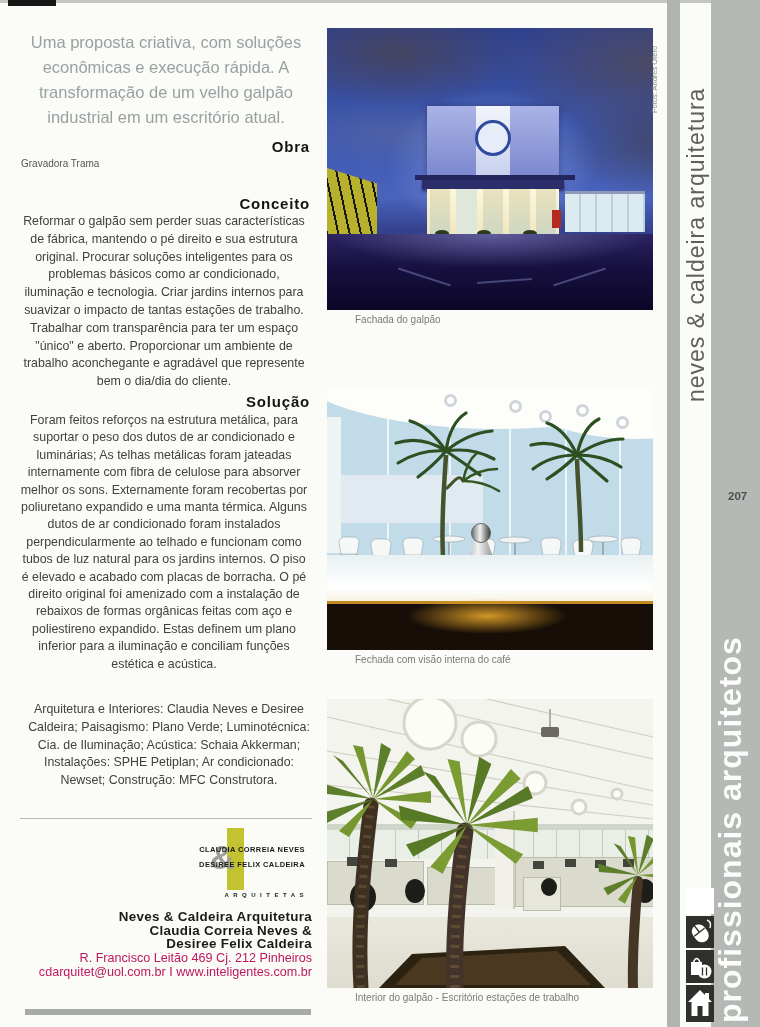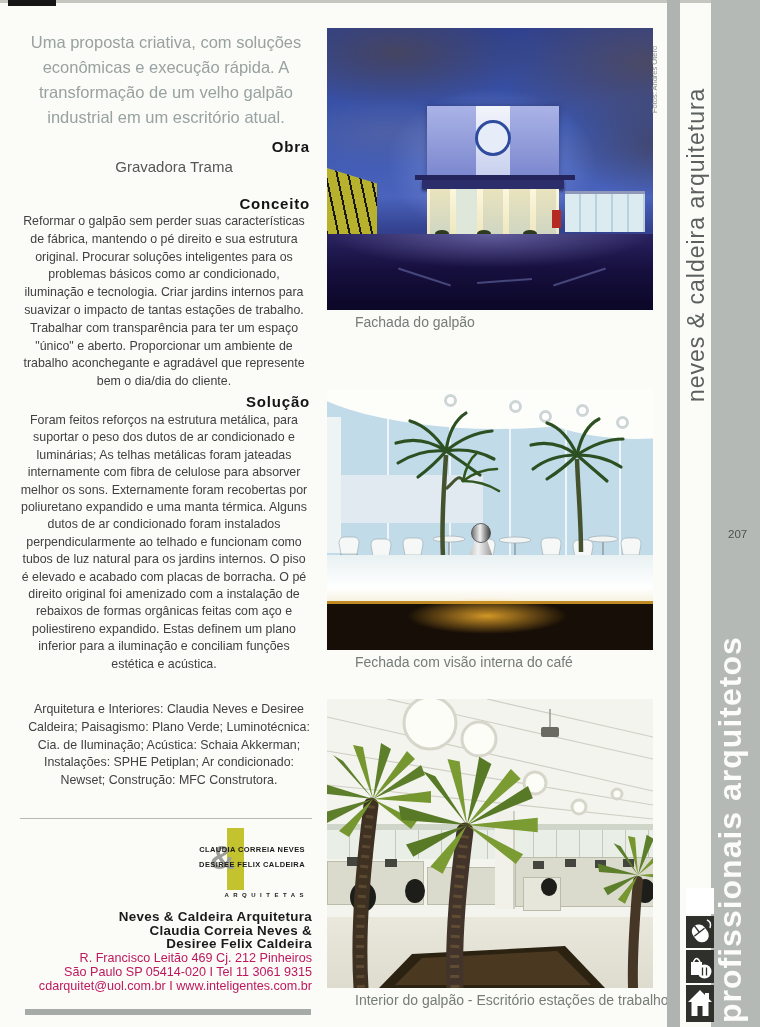--- a/index.html
+++ b/index.html
@@ -7,38 +7,38 @@
         font-family:"Liberation Sans",sans-serif;}
   
   .scan-line{position:absolute;top:0;left:0;right:0;height:3px;background:#c6c6c0;}
   .scan-mark{position:absolute;top:0;left:8px;width:48px;height:6px;background:#161616;}
   
   .intro{position:absolute;left:15px;top:30px;width:302px;font-size:16.5px;line-height:25px;
          color:#98a2a1;text-align:center;}
   .h{position:absolute;left:18px;width:292px;text-align:right;font-weight:bold;font-size:15px;
      color:#141414;letter-spacing:.8px;}
   .p{position:absolute;left:18px;width:292px;text-align:center;font-size:12.4px;color:#414141;}
-  .obra-body{position:absolute;left:28px;width:292px;text-align:center;font-size:15px;color:#565656;}
+  .obra-body{position:absolute;left:21px;width:292px;text-align:left;font-size:10px;color:#565656;}
   .hairline{position:absolute;left:20px;top:818px;width:292px;height:1px;background:#b9b9b3;}
   
   .logo-bar{position:absolute;left:227px;top:828px;width:17px;height:62px;background:#c3c32f;}
   .logo-amp{position:absolute;left:210px;top:840px;font-size:34px;font-weight:bold;color:#9da099;line-height:34px;}
   .logo-line{position:absolute;left:150px;width:155px;text-align:right;font-size:7.5px;font-weight:bold;
              color:#1a1a1a;letter-spacing:.4px;}
   .logo-sub{position:absolute;left:150px;top:892px;width:158px;text-align:right;font-size:6px;
             font-weight:bold;color:#222;letter-spacing:4.5px;}
   
   .contact{position:absolute;left:10px;top:910px;width:302px;text-align:right;color:#1a1a1a;}
   .contact .bold{font-size:13.4px;font-weight:bold;line-height:13.6px;letter-spacing:.3px;}
   .contact .addr{font-size:12.6px;line-height:14.2px;color:#be185d;}
   .contact .addr:first-of-type{margin-top:3px;}
   .thickbar{position:absolute;left:25px;top:1009px;width:286px;height:6px;background:#a7aba8;}
   
   .photo{position:absolute;left:327px;width:326px;overflow:hidden;}
-  .caption{position:absolute;left:328px;font-size:14px;color:#767c76;padding-left:27px;}
+  .caption{position:absolute;left:328px;font-size:10px;color:#767c76;padding-left:27px;}
   .abs{position:absolute;}
   
   .p1{top:28px;height:282px;background:linear-gradient(180deg,#2e4190 0%,#3d58b0 38%,#4a63bc 60%,#33418e 72%);}
   .p1-cloud{position:absolute;border-radius:50%;}
   .p1-glow{position:absolute;left:60px;top:60px;width:210px;height:150px;border-radius:50%;
            background:radial-gradient(closest-side,rgba(170,185,240,.55),rgba(170,185,240,0));}
   .p1-panel{position:absolute;left:100px;top:78px;width:132px;height:70px;
             background:linear-gradient(180deg,#aab3e6,#7c88cf);box-shadow:0 0 6px rgba(20,20,60,.4);}
   .p1-stripe{position:absolute;left:49px;top:0;width:34px;height:70px;
              background:linear-gradient(180deg,#f3f5fb,#c7d0ee);}
@@ -93,21 +93,21 @@
             background:linear-gradient(180deg,#eae8dc,#dedcc f0);
             background:linear-gradient(180deg,#eae8dc,#dedccf);}
   
   .strip-thin{position:absolute;left:667px;top:0;width:13px;height:1027px;background:#b0b4b1;}
   .gray-col{position:absolute;left:711px;top:0;width:49px;height:1027px;background:#b5b9b6;}
   .vtext{writing-mode:vertical-rl;transform:rotate(180deg);white-space:nowrap;}
   .side-top-title{position:absolute;left:683px;top:22px;height:380px;width:27px;
                   font-size:23px;color:#5c605e;letter-spacing:1px;}
   .side-bottom-title{position:absolute;left:712px;top:563px;height:460px;width:47px;
                      font-size:32px;font-weight:bold;color:#fcfcfa;letter-spacing:1px;}
-  .page-num{position:absolute;left:728px;top:528px;font-size:11.5px;color:#4d514e;}
+  .page-num{position:absolute;left:728px;top:490px;font-size:11.5px;color:#4d514e;font-weight:bold;}
   .credit{position:absolute;left:650px;top:27px;height:86px;width:10px;
           font-size:7.5px;color:#8a8f8c;}
   .tile{position:absolute;left:686px;width:28px;}
   .tile svg{display:block;}
 </style>
 </head>
 <body>
 
 <div class="page">
 
@@ -133,21 +133,20 @@
   <div class="logo-amp">&amp;</div>
   <div class="logo-line" style="top:845px">CLAUDIA CORREIA NEVES</div>
   <div class="logo-line" style="top:860px">DESIREE FELIX CALDEIRA</div>
   <div class="logo-sub">ARQUITETAS</div>
 
   <div class="contact">
     <div class="bold">Neves &amp; Caldeira Arquitetura</div>
     <div class="bold">Claudia Correia Neves &amp;</div>
     <div class="bold">Desiree Felix Caldeira</div>
     <div class="addr">R. Francisco Leitão 469  Cj. 212  Pinheiros</div>
-    <div class="addr">São Paulo  SP  05414-020 I Tel 11 3061 9315</div>
     <div class="addr">cdarquitet@uol.com.br  I  www.inteligentes.com.br</div>
   </div>
   <div class="thickbar"></div>
 
   <div class="photo p1">
     <div class="p1-cloud" style="left:-60px;top:-30px;width:260px;height:110px;background:radial-gradient(closest-side,rgba(70,68,94,.95),rgba(70,68,94,0));"></div>
     <div class="p1-cloud" style="left:170px;top:-40px;width:300px;height:150px;background:radial-gradient(closest-side,rgba(76,73,98,.95),rgba(76,73,98,0));"></div>
     <div class="p1-cloud" style="left:230px;top:60px;width:220px;height:110px;background:radial-gradient(closest-side,rgba(66,66,92,.85),rgba(66,66,92,0));"></div>
     <div class="p1-cloud" style="left:-40px;top:70px;width:200px;height:70px;background:radial-gradient(closest-side,rgba(90,102,160,.6),rgba(90,102,160,0));"></div>
     <div class="p1-glow"></div>

